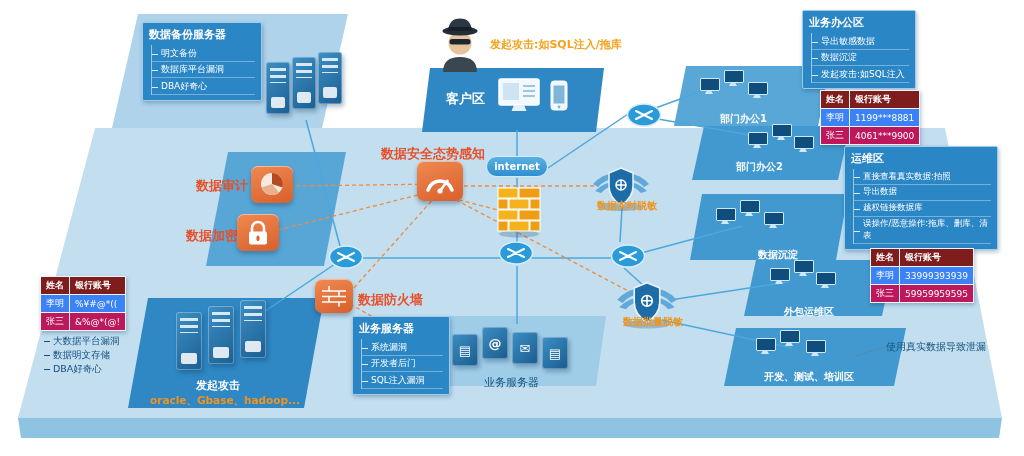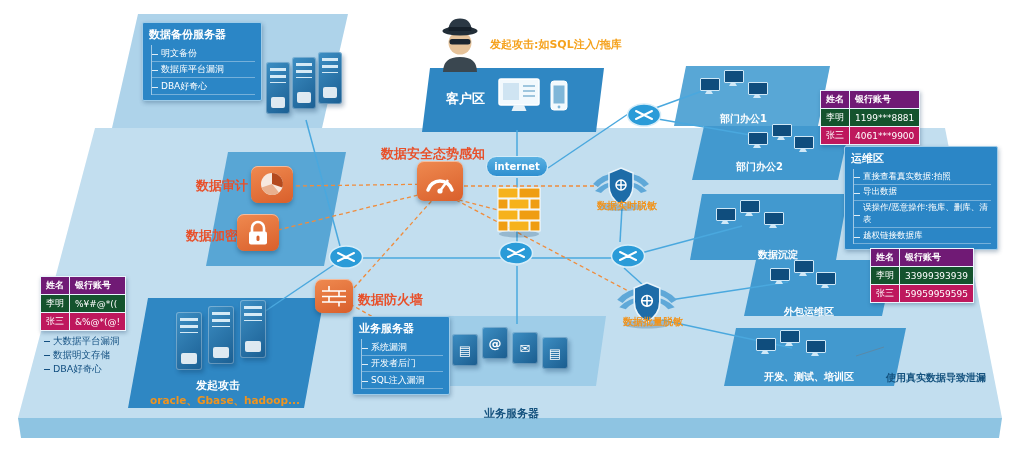--- a/index.html
+++ b/index.html
@@ -17,34 +17,34 @@
   .box .bt { font-weight:bold; font-size:11px; margin-bottom:3px; }
   .box ul { list-style:none; margin-left:2px; border-left:1px solid rgba(255,255,255,.55); }
   .box li { font-size:9px; line-height:1.35; padding:1.5px 0 2px 9px; position:relative;
             border-bottom:1px solid rgba(255,255,255,.35); }
   .box li::before { content:""; position:absolute; left:0; top:55%; width:6px; height:1px; background:rgba(255,255,255,.85); }
   .box.small li { font-size:8.5px; }
 
   
   table.tbl { position:absolute; z-index:4; border-collapse:collapse; box-shadow:1px 2px 4px rgba(10,50,90,.3); }
   .tbl td { border:1px solid #eaf5fc; color:#fff; font-size:9px; padding:2px 5px; white-space:nowrap; }
-  .tbl tr.hd td { background:#701a75; font-weight:bold; }
-  .tbl tr.r0 td { background:#14532d; }
+  .tbl tr.hd td { background:#7f1d1d; font-weight:bold; }
+  .tbl tr.r0 td { background:#3b82f6; }
   .tbl tr.r1 td { background:#be185d; }
 
   
   .risk-list { position:absolute; z-index:4; list-style:none; }
   .risk-list li { font-size:9.5px; color:#124f80; line-height:14px; padding-left:9px; position:relative; }
   .risk-list li::before { content:""; position:absolute; left:0; top:7px; width:6px; height:1px; background:#124f80; }
 
   
   .sec-label  { color:#e8502a; font-weight:bold; font-size:13px; }
   .mask-label { color:#f0941e; font-weight:bold; font-size:10px; z-index:5; }
   .zone-label { color:#fff; font-weight:bold; font-size:10px; }
-  .dark-label { color:#14527e; font-weight:bold; font-size:10px;margin-top:31px; }
+  .dark-label { color:#14527e; font-weight:normal; font-size:10px; }
   .attack-label { color:#f5a21d; font-weight:bold; font-size:11px; }
   .client-label { color:#fff; font-weight:bold; font-size:13px; }
   .dbprod-label { color:#f0941e; font-weight:bold; font-size:10.5px; }
 
   .pill { position:absolute; z-index:4; background:linear-gradient(#5ab1e2,#2e8fd0); border:1px solid #d2ebf8;
           border-radius:11px; color:#fff; font-size:10px; font-weight:bold;
           display:flex; align-items:center; justify-content:center; }
 
   
   .chip { position:absolute; z-index:4; border-radius:7px; background:linear-gradient(160deg,#ef8a50,#d95f2b);
@@ -267,20 +267,28 @@
     <ul>
       <li>明文备份</li>
       <li>数据库平台漏洞</li>
       <li>DBA好奇心</li>
     </ul>
   </div>
   <div class="tower" style="left:266px; top:62px; width:24px; height:52px;"></div>
   <div class="tower" style="left:292px; top:57px; width:24px; height:52px;"></div>
   <div class="tower" style="left:318px; top:52px; width:24px; height:52px;"></div>
 
+  <div class="box" style="left:802px; top:10px; width:114px;">
+    <div class="bt">业务办公区</div>
+    <ul>
+      <li>导出敏感数据</li>
+      <li>数据沉淀</li>
+      <li>发起攻击:如SQL注入</li>
+    </ul>
+  </div>
   <table class="tbl" style="left:820px; top:90px;">
     <tbody>
         <tr class="hd">
       <td>姓名</td>
       <td>银行账号</td>
     </tr>
     <tr class="r0">
       <td>李明</td>
       <td>1199***8881</td>
     </tr>
@@ -289,22 +297,22 @@
       <td>4061***9900</td>
     </tr>
   </tbody>
     </table>
 
   <div class="box small" style="left:844px; top:146px; width:154px;">
     <div class="bt">运维区</div>
     <ul>
       <li>直接查看真实数据:拍照</li>
       <li>导出数据</li>
+      <li>越权链接数据库</li>
       <li>误操作/恶意操作:拖库、删库、清表</li>
-      <li>越权链接数据库</li>
     </ul>
   </div>
   <table class="tbl" style="left:870px; top:248px;">
     <tbody>
         <tr class="hd">
       <td>姓名</td>
       <td>银行账号</td>
     </tr>
     <tr class="r0">
       <td>李明</td>

